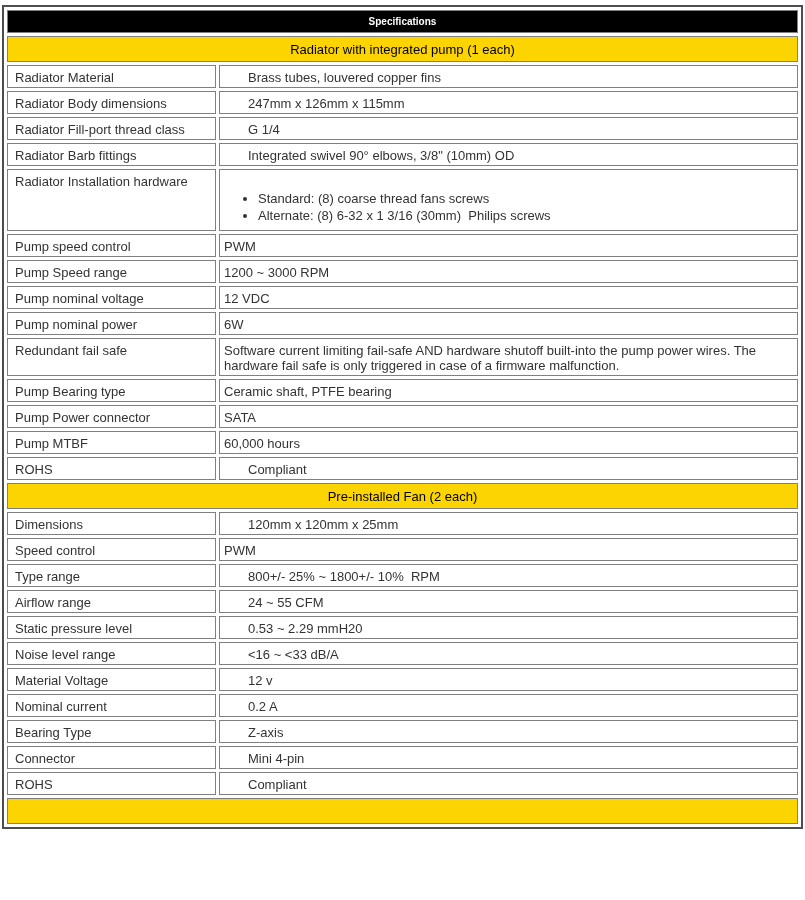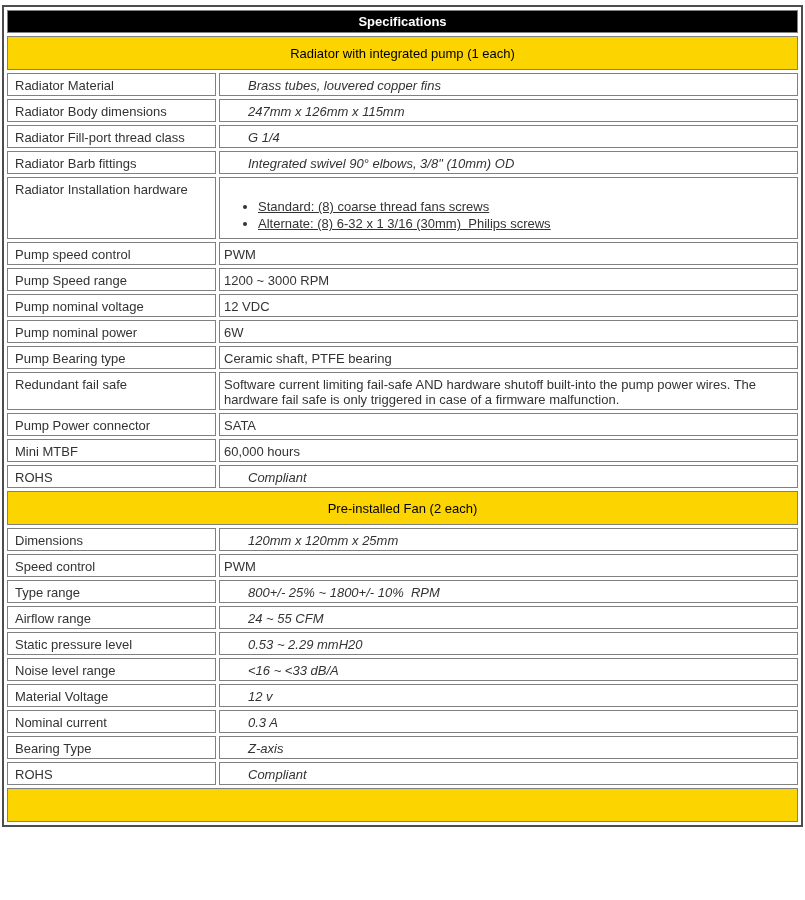--- a/index.html
+++ b/index.html
@@ -30,43 +30,42 @@
     line-height: 15px;
   }
   col.c-label { width: 209px; }
   th.table-title {
     background: var(--title-bg);
     color: var(--title-fg);
     font-weight: bold;
     text-align: center;
     padding: 3px 4px;
     border: 1px solid var(--cell-border);
-    font-size: 13px;
+    font-size: 10px;
   }
   td.section-header {
     background: var(--section-bg);
     color: var(--section-fg);
     text-align: center;
     padding: 3px 4px;
     border: 1px solid var(--cell-border);
-    height: 34px;
+    height: 26px;
   }
   td.label-cell, td.value-cell {
     border: 1px solid var(--cell-border);
     vertical-align: top;
     padding: 4px 5px 2px 7px;
     background: #ffffff;
   }
   td.value-cell { padding-left: 4px; white-space: pre-wrap; }
-  td.value-cell.indent { padding-left: 28px; font-style: italic; }
+  td.value-cell.indent { padding-left: 28px; }
   td.value-cell ul {
     margin: 16px 0 4px 0;
     padding-left: 34px;
     list-style: disc;
-    text-decoration: underline;
   }
   td.value-cell li { white-space: pre-wrap; line-height: 17px; }
 </style>
 </head>
 <body>
 
 <div class="page">
   <table class="spec">
     <colgroup>
       <col class="c-label">
@@ -112,33 +111,33 @@
         </tr>
         <tr>
           <td class="label-cell">Pump nominal voltage</td>
           <td class="value-cell">12 VDC</td>
         </tr>
         <tr>
           <td class="label-cell">Pump nominal power</td>
           <td class="value-cell">6W</td>
         </tr>
         <tr>
+          <td class="label-cell">Redundant fail safe</td>
+          <td class="value-cell">Software current limiting fail-safe AND hardware shutoff built-into the pump power wires. The hardware fail safe is only triggered in case of a firmware malfunction.</td>
+        </tr>
+        <tr>
           <td class="label-cell">Pump Bearing type</td>
           <td class="value-cell">Ceramic shaft, PTFE bearing</td>
-        </tr>
-        <tr>
-          <td class="label-cell">Redundant fail safe</td>
-          <td class="value-cell">Software current limiting fail-safe AND hardware shutoff built-into the pump power wires. The hardware fail safe is only triggered in case of a firmware malfunction.</td>
         </tr>
         <tr>
           <td class="label-cell">Pump Power connector</td>
           <td class="value-cell">SATA</td>
         </tr>
         <tr>
-          <td class="label-cell">Mini MTBF</td>
+          <td class="label-cell">Pump MTBF</td>
           <td class="value-cell">60,000 hours</td>
         </tr>
         <tr>
           <td class="label-cell">ROHS</td>
           <td class="value-cell indent">Compliant</td>
         </tr>
         <tr>
           <td class="section-header" colspan="2">Pre-installed Fan (2 each)</td>
         </tr>
         <tr>
@@ -164,25 +163,29 @@
         <tr>
           <td class="label-cell">Noise level range</td>
           <td class="value-cell indent">&lt;16 ~ &lt;33 dB/A</td>
         </tr>
         <tr>
           <td class="label-cell">Material Voltage</td>
           <td class="value-cell indent">12 v</td>
         </tr>
         <tr>
           <td class="label-cell">Nominal current</td>
-          <td class="value-cell indent">0.3 A</td>
+          <td class="value-cell indent">0.2 A</td>
         </tr>
         <tr>
           <td class="label-cell">Bearing Type</td>
           <td class="value-cell indent">Z-axis</td>
+        </tr>
+        <tr>
+          <td class="label-cell">Connector</td>
+          <td class="value-cell indent">Mini 4-pin</td>
         </tr>
         <tr>
           <td class="label-cell">ROHS</td>
           <td class="value-cell indent">Compliant</td>
         </tr>
         <tr>
           <td class="section-header" colspan="2"></td>
         </tr>
       </tbody>
   </table>

